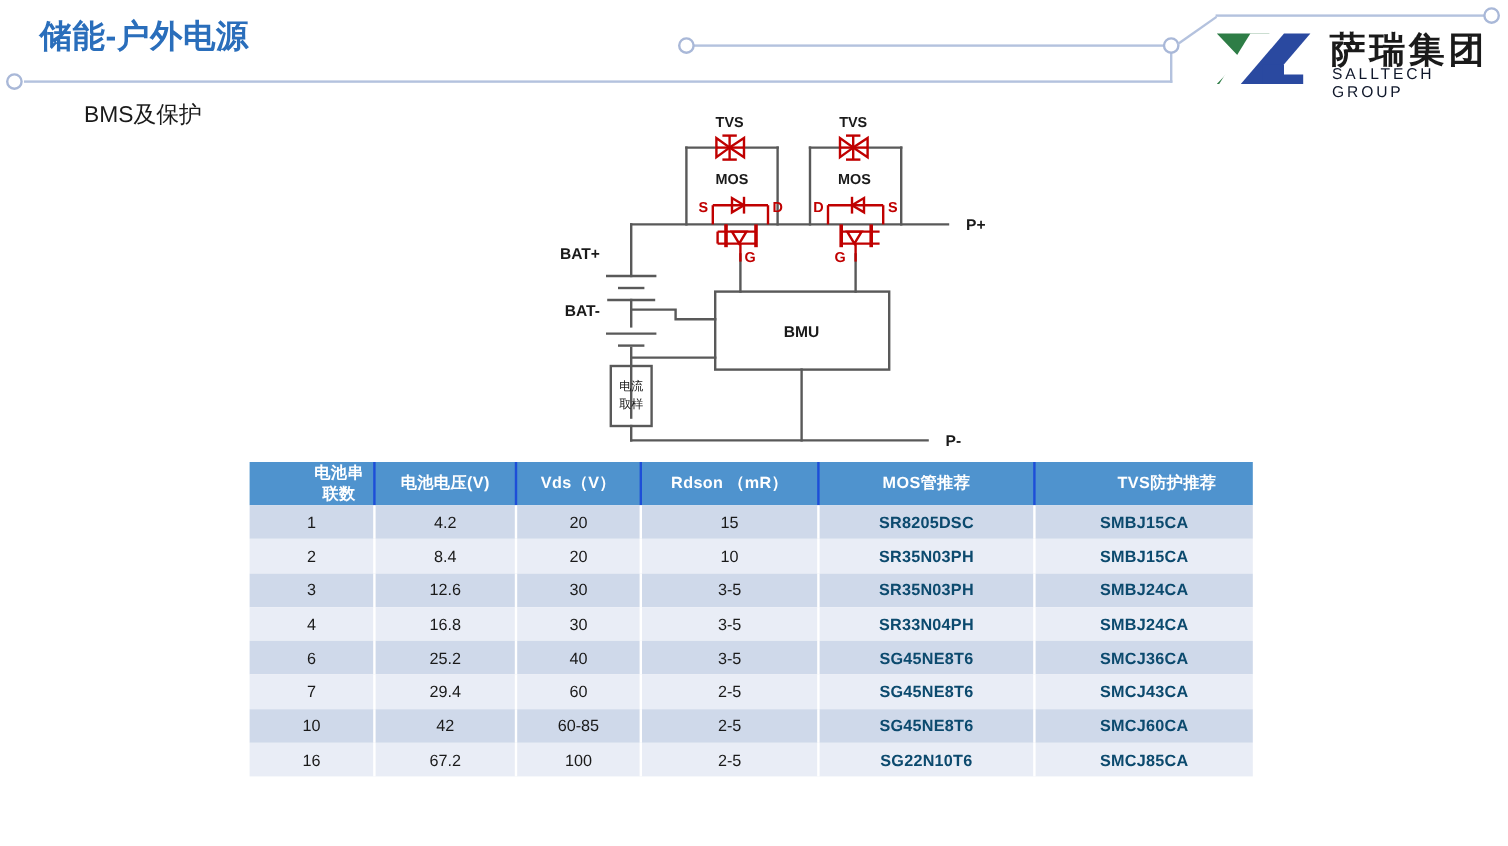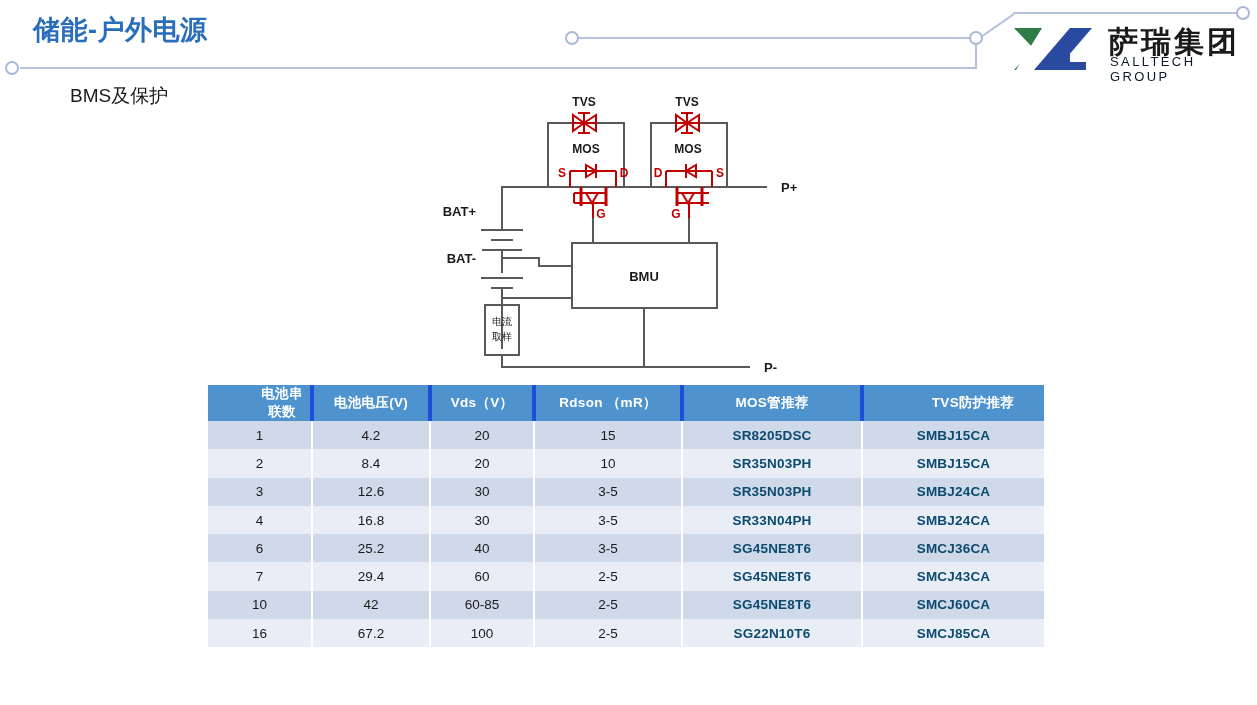--- a/index.html
+++ b/index.html
@@ -71,41 +71,41 @@
     left: 54px; top: 83px;
     font-size: 19px;
     color: #1a1a1a;
     white-space: nowrap;
     margin-left: 16px;
   }
 
   
   .circuit {
     position: absolute;
-    left: 436px; top: 90px;
+    left: 460px; top: 90px;
     width: 390px; height: 285px;
   }
   .circuit svg { display: block; }
 
   
   .spec-table {
     position: absolute;
     left: 208px; top: 385px;
     width: 836px;
     border-collapse: collapse;
     table-layout: fixed;
   }
   .spec-table th {
     background: #4f93ce;
     color: #ffffff;
     font-size: 13.5px;
     font-weight: bold;
     height: 28px;
     border-right: 1px solid #eaf1f8;
-    border-left: 4px solid #1d4ed8;
+    border-left: 2px solid #1d4ed8;
     padding: 0 2px;
     letter-spacing: 0.3px;
   }
   .spec-table th:first-child { border-left: none; padding-left: 48px; }
   .spec-table th:last-child { border-right: none; padding-left: 40px; }
   .spec-table td {
     height: 28.3px;
     font-size: 13.5px;
     color: #1a1a1a;
     text-align: center;

